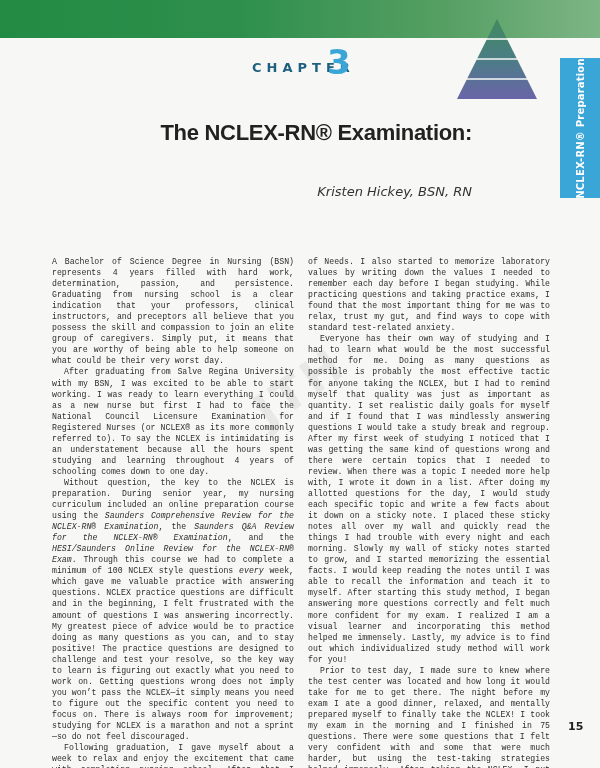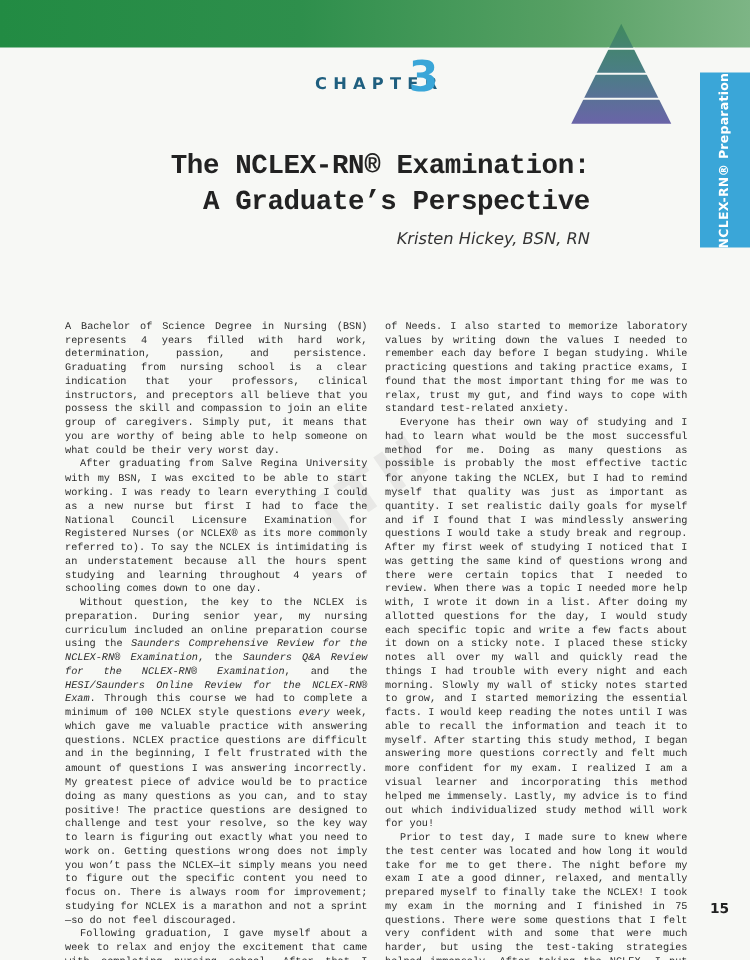--- a/index.html
+++ b/index.html
@@ -41,21 +41,21 @@
   .chapter-num {
     position: absolute; left: 327px; top: 45px;
     font-family: "DejaVu Sans", "Liberation Sans", sans-serif;
     font-size: 34px; font-weight: bold;
     color: #3aa6d8;
     line-height: 1;
   }
   .title {
     position: absolute; right: 128px; top: 118px;
     text-align: right;
-    font-family: Liberation Mono, monospace;
+    font-family: Liberation Sans, sans-serif;
     font-size: 22px; font-weight: bold;
     color: #222;
     line-height: 29px;
     letter-spacing: -0.3px;
   }
   .author {
     position: absolute; right: 128px; top: 184px;
     font-family: "DejaVu Sans", "Liberation Sans", sans-serif;
     font-style: italic; font-size: 13px; color: #333; margin-left: 29px;
   }
@@ -110,21 +110,20 @@
 
 <div class="side-tab">
   <span>NCLEX-RN® Preparation</span>
 </div>
 
 <div class="chapter-label">CHAPTER</div>
 <div class="chapter-num">3</div>
 
 <div class="title">
   <div>The NCLEX-RN® Examination:</div>
-  <div>A Graduate’s Perspective</div>
 </div>
 
 <div class="author">Kristen Hickey, BSN, RN</div>
 
 <div class="watermark">JTH</div>
 
 <div class="columns">
   <div class="col">
       <p><span>A Bachelor of Science Degree in Nursing (BSN) represents 4 years filled with hard work, determination, passion, and persistence. Graduating from nursing school is a clear indication that your professors, clinical instructors, and preceptors all believe that you possess the skill and compassion to join an elite group of caregivers. Simply put, it means that you are worthy of being able to help someone on what could be their very worst day.</span></p>
       <p class="indent"><span>After graduating from Salve Regina University with my BSN, I was excited to be able to start working.  I was ready to learn everything I could as a new nurse but first I had to face the National Council Licensure Examination for Registered Nurses (or NCLEX® as its more commonly referred to).  To say the NCLEX is intimidating is an understatement because all the hours spent studying and learning throughout 4 years of schooling comes down to one day.</span></p>

